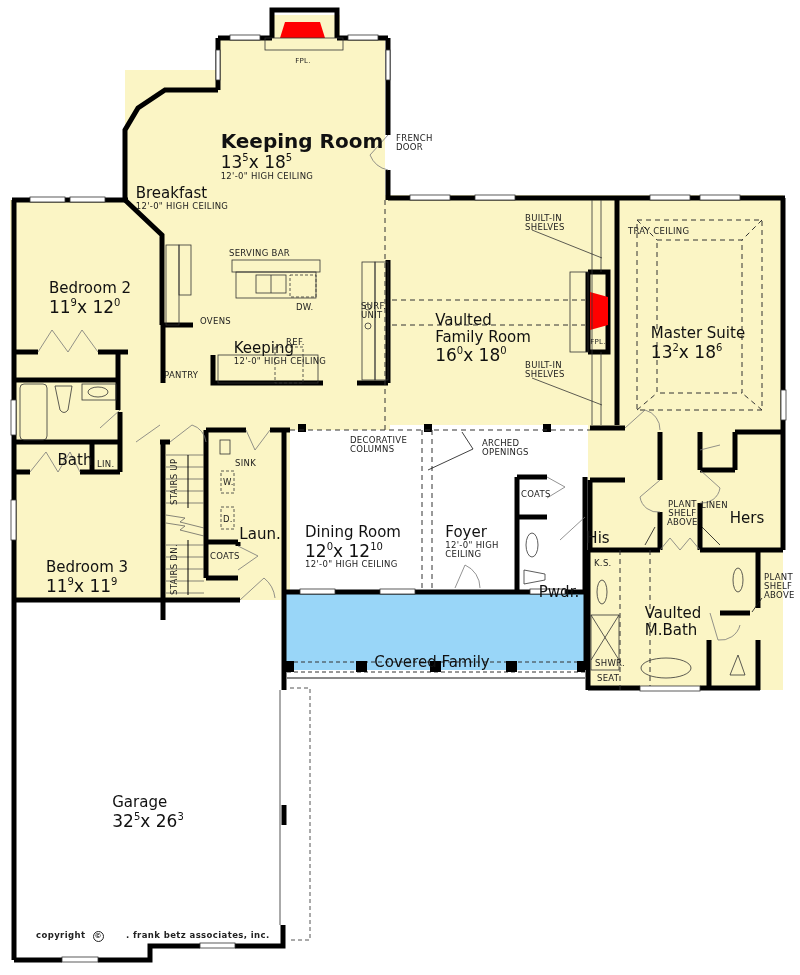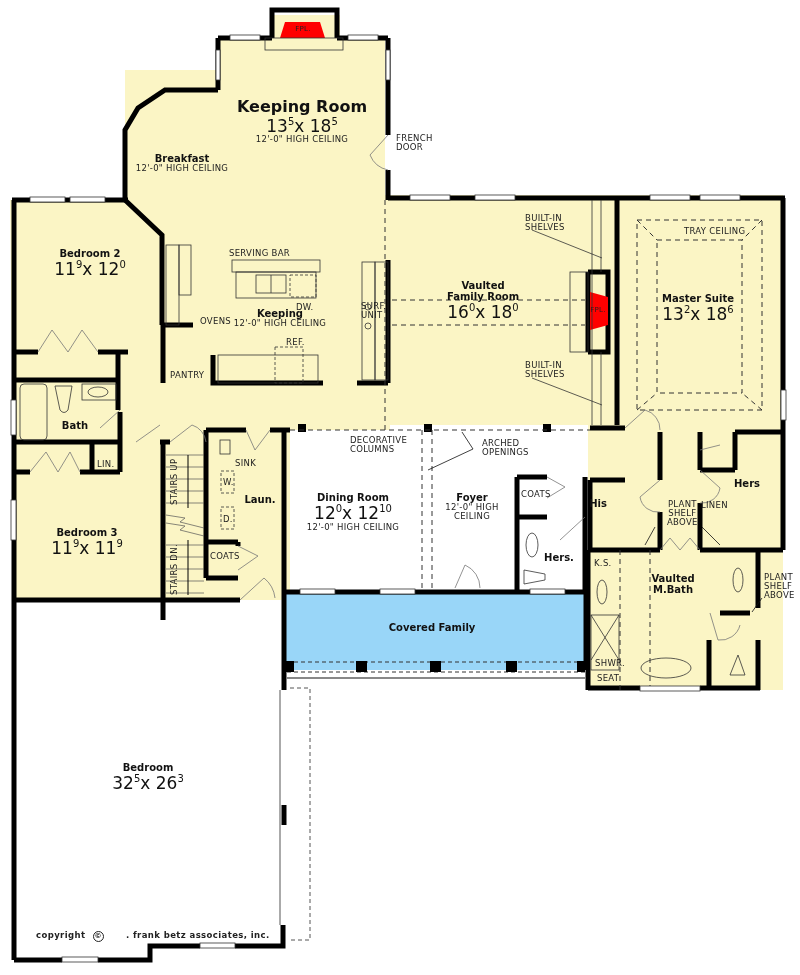--- a/index.html
+++ b/index.html
@@ -1,23 +1,23 @@
 <!DOCTYPE html>
 <html><head>
 <meta charset="utf-8">
 <style>
   html,body{margin:0;padding:0;background:#ffffff;}
   body{width:800px;height:975px;position:relative;overflow:hidden;font-family:"Liberation Sans",sans-serif;}
   #plan{position:absolute;left:0;top:0;width:800px;height:975px;}
-  .lbl{position:absolute;transform:translate(-50%,0);text-align:center;white-space:nowrap;color:#111;line-height:1.1;}
-  .room-name{font-family:"DejaVu Sans",sans-serif;font-weight:bold;font-size:16px;letter-spacing:0px;}
+  .lbl{position:absolute;transform:translate(-50%,0);text-align:left;white-space:nowrap;color:#111;line-height:1.1;margin-top:32px;}
+  .room-name{font-family:"DejaVu Sans",sans-serif;font-weight:bold;font-size:20px;letter-spacing:0px;}
   .room-dim{font-family:"DejaVu Sans",sans-serif;font-size:17px;font-weight:normal;}
   .room-dim sup{font-size:10px;vertical-align:7px;}
   .note{font-family:"DejaVu Sans",sans-serif;font-size:8.5px;letter-spacing:0.3px;color:#222;}
-  .small-name{font-family:"DejaVu Sans",sans-serif;font-weight:bold;font-size:10px;}
+  .small-name{font-family:"DejaVu Sans",sans-serif;font-weight:normal;font-size:15px;}
   .copyright{position:absolute;font-family:"DejaVu Sans",sans-serif;font-size:8.5px;color:#222;letter-spacing:0.4px;font-weight:bold;}
 </style>
 </head>
 <body>
 
 <svg id="plan" viewBox="0 0 800 975" xmlns="http://www.w3.org/2000/svg">
 
   <g>
 
     <polygon fill="#FBF5C5" points="218,38 272,38 272,15 340,15 340,38 385,38 385,200 130,200 130,200 125,200 125,130 125,80 145,80 160,70 210,70 218,70"></polygon>
@@ -327,69 +327,69 @@
   <div class="note">12'-0" HIGH CEILING</div>
 </div>
 
 <div class="lbl" style="left:472px;top:492px;">
   <div class="small-name">Foyer</div>
   <div class="note">12'-0" HIGH</div>
   <div class="note">CEILING</div>
 </div>
 
 <div class="lbl" style="left:559px;top:552px;">
-  <div class="small-name">Hers.</div>
+  <div class="small-name">Pwdr.</div>
 </div>
 
 <div class="lbl" style="left:598px;top:498px;">
   <div class="small-name">His</div>
 </div>
 
 <div class="lbl" style="left:747px;top:478px;">
   <div class="small-name">Hers</div>
 </div>
 
 <div class="lbl" style="left:673px;top:573px;">
   <div class="small-name">Vaulted</div>
   <div class="small-name">M.Bath</div>
 </div>
 
 <div class="lbl" style="left:432px;top:622px;">
   <div class="small-name">Covered Family</div>
 </div>
 
 <div class="lbl" style="left:148px;top:762px;">
-  <div class="small-name">Bedroom</div>
+  <div class="small-name">Garage</div>
   <div class="room-dim"><span>32</span><sup>5</sup>x <span>26</span><sup>3</sup></div>
 </div>
 
 <div class="lbl note" style="left:303px;top:26px;font-size:7px;">FPL.</div>
 <div class="lbl note" style="left:598px;top:307px;font-size:7px;">FPL.</div>
 <div class="note" style="position:absolute;left:396px;top:134px;line-height:1.05;">
     <div>FRENCH</div>
     <div>DOOR</div>
   </div>
 <div class="note" style="position:absolute;left:229px;top:248px;">SERVING BAR</div>
 <div class="note" style="position:absolute;left:296px;top:302px;">DW.</div>
 <div class="note" style="position:absolute;left:333px;top:302px;line-height:1.05;margin-left:28px;">
     <div>SURF.</div>
     <div>UNIT</div>
   </div>
 <div class="note" style="position:absolute;left:200px;top:316px;">OVENS</div>
 <div class="note" style="position:absolute;left:286px;top:337px;">REF.</div>
-<div class="note" style="position:absolute;left:170px;top:370px;">PANTRY</div>
+<div class="note" style="position:absolute;left:164px;top:370px;">PANTRY</div>
 <div class="note" style="position:absolute;left:525px;top:214px;line-height:1.05;">
     <div>BUILT-IN</div>
     <div>SHELVES</div>
   </div>
 <div class="note" style="position:absolute;left:525px;top:361px;line-height:1.05;">
     <div>BUILT-IN</div>
     <div>SHELVES</div>
   </div>
-<div class="note" style="position:absolute;left:684px;top:226px;">TRAY CEILING</div>
+<div class="note" style="position:absolute;left:628px;top:226px;">TRAY CEILING</div>
 <div class="note" style="position:absolute;left:97px;top:459px;text-align:right;">LIN.</div>
 <div class="note" style="position:absolute;left:701px;top:452px;margin-top:48px;">LINEN</div>
 <div class="note" style="position:absolute;left:169px;top:460px;transform:rotate(-90deg);transform-origin:left top;top:505px;"><span>STAIRS</span> <span>UP</span></div>
 <div class="note" style="position:absolute;left:169px;top:595px;transform:rotate(-90deg);transform-origin:left top;"><span>STAIRS</span> <span>DN.</span></div>
 <div class="note" style="position:absolute;left:235px;top:458px;">SINK</div>
 <div class="note" style="position:absolute;left:223px;top:477px;">W.</div>
 <div class="note" style="position:absolute;left:223px;top:514px;">D.</div>
 <div class="note" style="position:absolute;left:210px;top:551px;">COATS</div>
 <div class="note" style="position:absolute;left:521px;top:489px;">COATS</div>
 <div class="note" style="position:absolute;left:350px;top:436px;line-height:1.05;">

